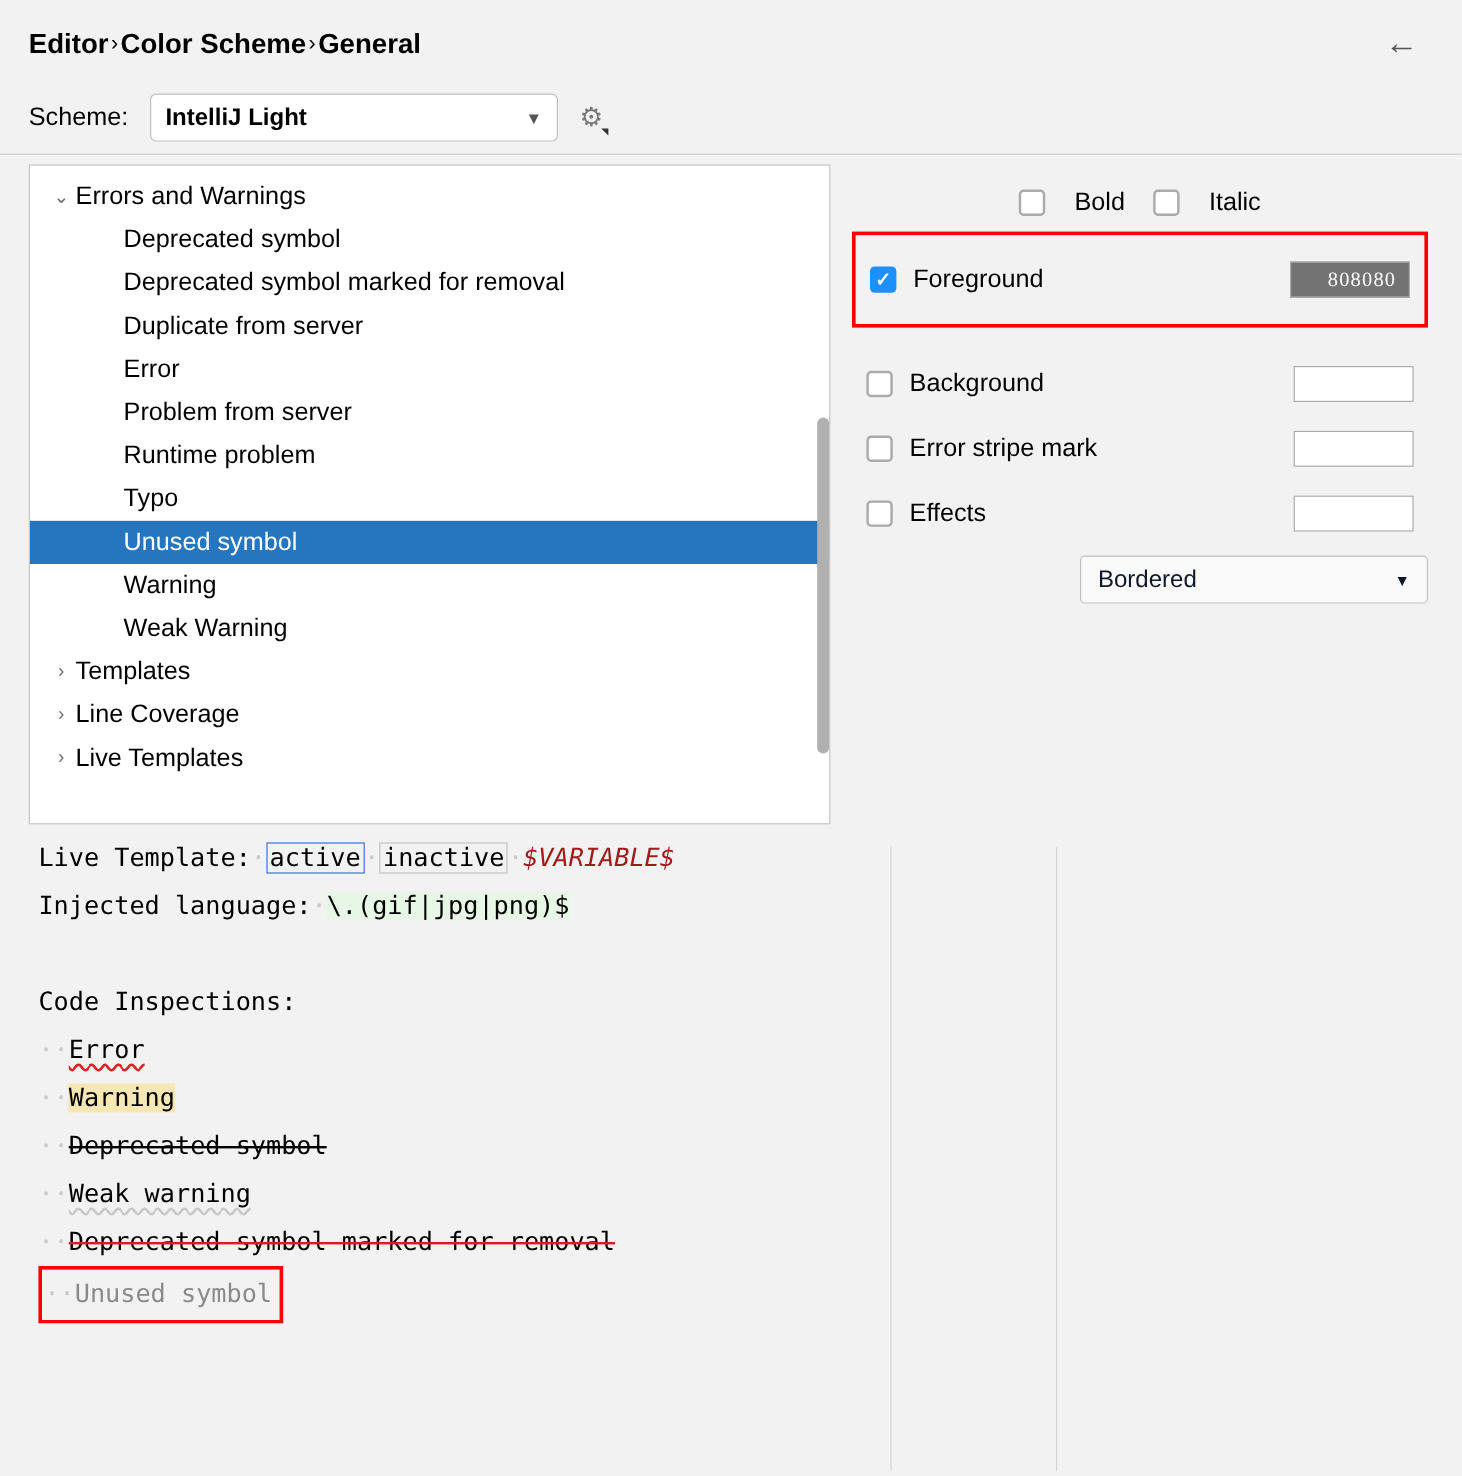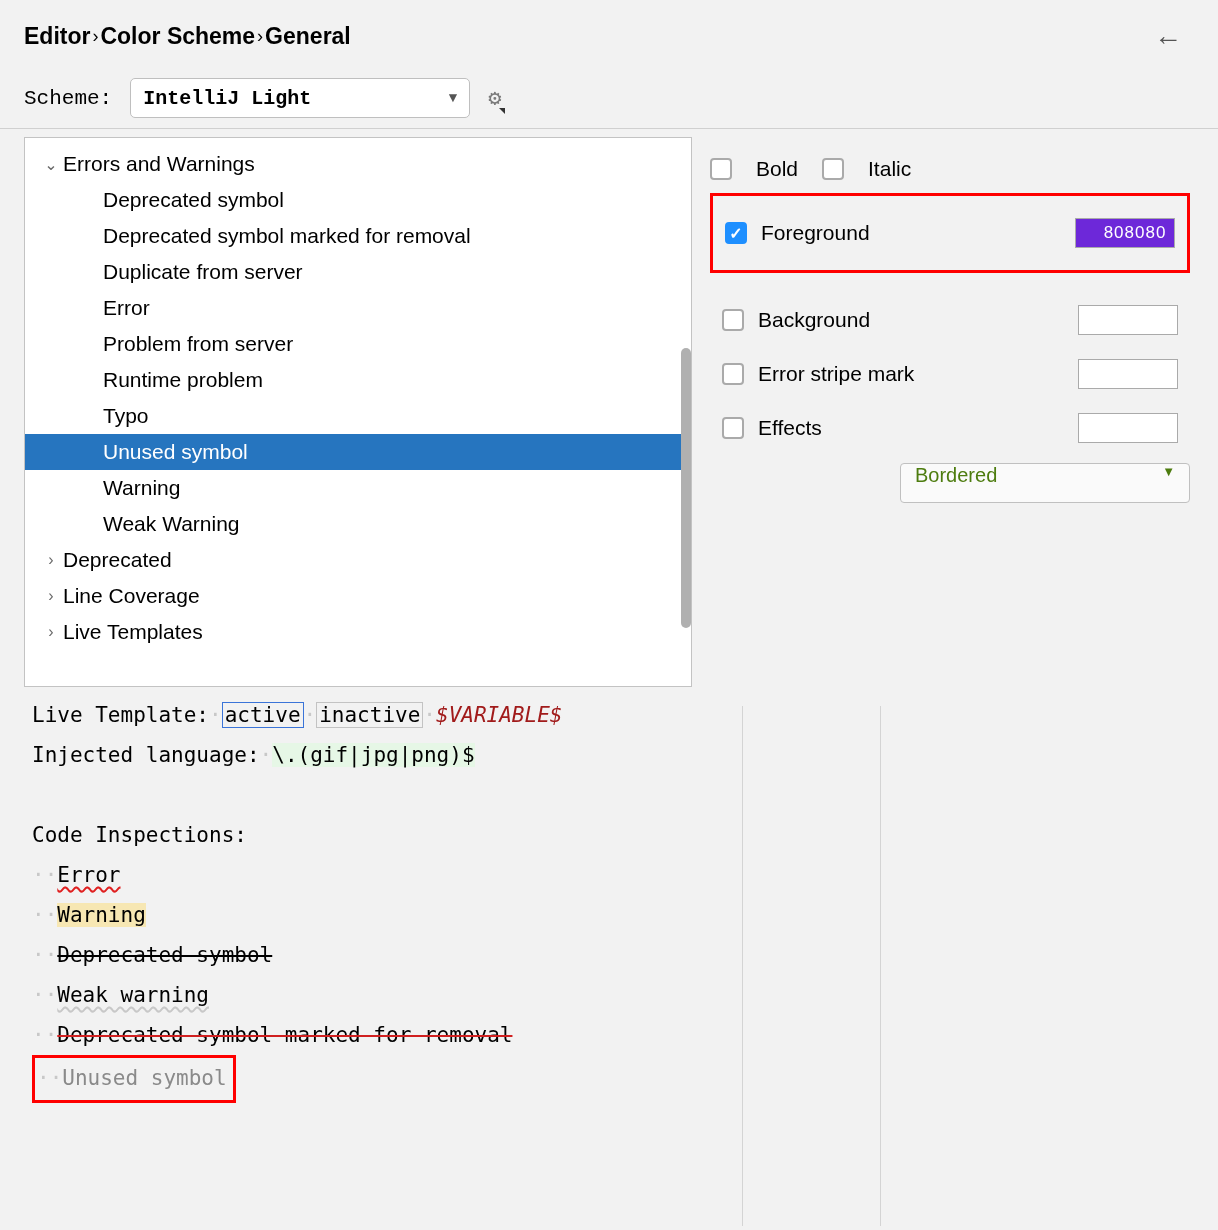--- a/index.html
+++ b/index.html
@@ -18,21 +18,20 @@
     text-align: right;
   }
   .breadcrumb .crumb { font-weight: 700; font-size: 23px; }
   .breadcrumb .chev { font-size: 18px; color: #000; }
   .back-arrow { margin-left: auto; font-size: 28px; color: #555; cursor: pointer; }
   .scheme-row {
     display: flex;
     align-items: center;
     gap: 18px;
     padding: 16px 24px 10px 24px;
-    font-family: Liberation Mono, monospace;
   }
   .scheme-label { font-size: 21px; }
   .scheme-select {
     display: flex;
     align-items: center;
     justify-content: space-between;
     width: 340px;
     height: 40px;
     background: #fff;
     border: 1px solid #bfbfbf;
@@ -57,36 +56,36 @@
     position: relative;
     margin-top: 8px;
   }
   .tree-scroll { position: absolute; right: 0; top: 210px; width: 10px; height: 280px; background: #b0b0b0; border-radius: 5px; }
   .tree { padding: 8px 0; font-size: 21px; }
   .tree-item { display: flex; align-items: center; height: 36px; padding-left: 14px; cursor: pointer; }
   .tree-item .twisty { width: 24px; display: inline-flex; justify-content: center; color: #6b6b6b; font-size: 16px; }
   .tree-item.child { padding-left: 78px; }
   .tree-item.selected { background: #2675bf; color: #fff; }
   .side-panel { flex: 1; padding-top: 28px; padding-right: 28px; }
-  .bold-italic { display: flex; justify-content: flex-start; gap: 24px; align-items: center; font-size: 21px; margin-bottom: 12px; }
+  .bold-italic { display: flex; justify-content: center; gap: 24px; align-items: center; font-size: 21px; margin-bottom: 12px; }
   .chk {
     width: 22px; height: 22px; border: 2px solid #aaa; border-radius: 4px; background: #fff; display: inline-flex; align-items: center; justify-content: center; cursor: pointer;
   }
   .chk.on { background: #1e8fff; border-color: #1e8fff; color: #fff; }
   .chk.on::after { content: "✓"; font-size: 16px; font-weight: bold; }
   .highlight-red { border: 3px solid #ff0000; padding: 10px 12px; margin-bottom: 20px; }
   .attr-row { display: flex; align-items: center; gap: 14px; height: 54px; }
   .attr-label { font-size: 21px; flex: 1; }
   .swatch {
     width: 100px; height: 30px; border: 1px solid #aaa; background: #fff;
   }
-  .swatch.filled { background: #6d28d9; color: #fff; font-family: Liberation Sans, sans-serif; font-size: 17px; display: flex; align-items: center; justify-content: center; letter-spacing: 1px; padding-left: 20px; }
+  .swatch.filled { background: #737373; color: #fff; font-family: Liberation Serif, serif; font-size: 17px; display: flex; align-items: center; justify-content: center; letter-spacing: 1px; padding-left: 20px; }
   .effects-select {
     width: 290px; height: 40px; border: 1px solid #c0c0c0; background: #fafafa;
-    display: flex; justify-content: space-between; padding: 0 14px; font-size: 20px; color: #4d7c0f; margin-left: auto; margin-top: 8px; border-radius: 4px;
+    display: flex; align-items: center; justify-content: space-between; padding: 0 14px; font-size: 20px; color: #0f172a; margin-left: auto; margin-top: 8px; border-radius: 4px;
   }
   .preview-panel {
     margin: 8px 0 0 32px;
     width: 712px;
     font-family: ui-monospace, Menlo, Consolas, monospace;
     font-size: 21px;
     line-height: 40px;
     position: relative;
   }
   .dots { color: #c8c8c8; }
@@ -160,21 +159,21 @@
           <span>Unused symbol</span>
         </div>
       <div class="tree-item child">
           <span>Warning</span>
         </div>
       <div class="tree-item child">
           <span>Weak Warning</span>
         </div>
       <div class="tree-item">
         <span class="twisty">›</span>
-        <span>Deprecated</span>
+        <span>Templates</span>
       </div>
       <div class="tree-item">
         <span class="twisty">›</span>
         <span>Line Coverage</span>
       </div>
       <div class="tree-item">
         <span class="twisty">›</span>
         <span>Live Templates</span>
       </div>
     </div>

